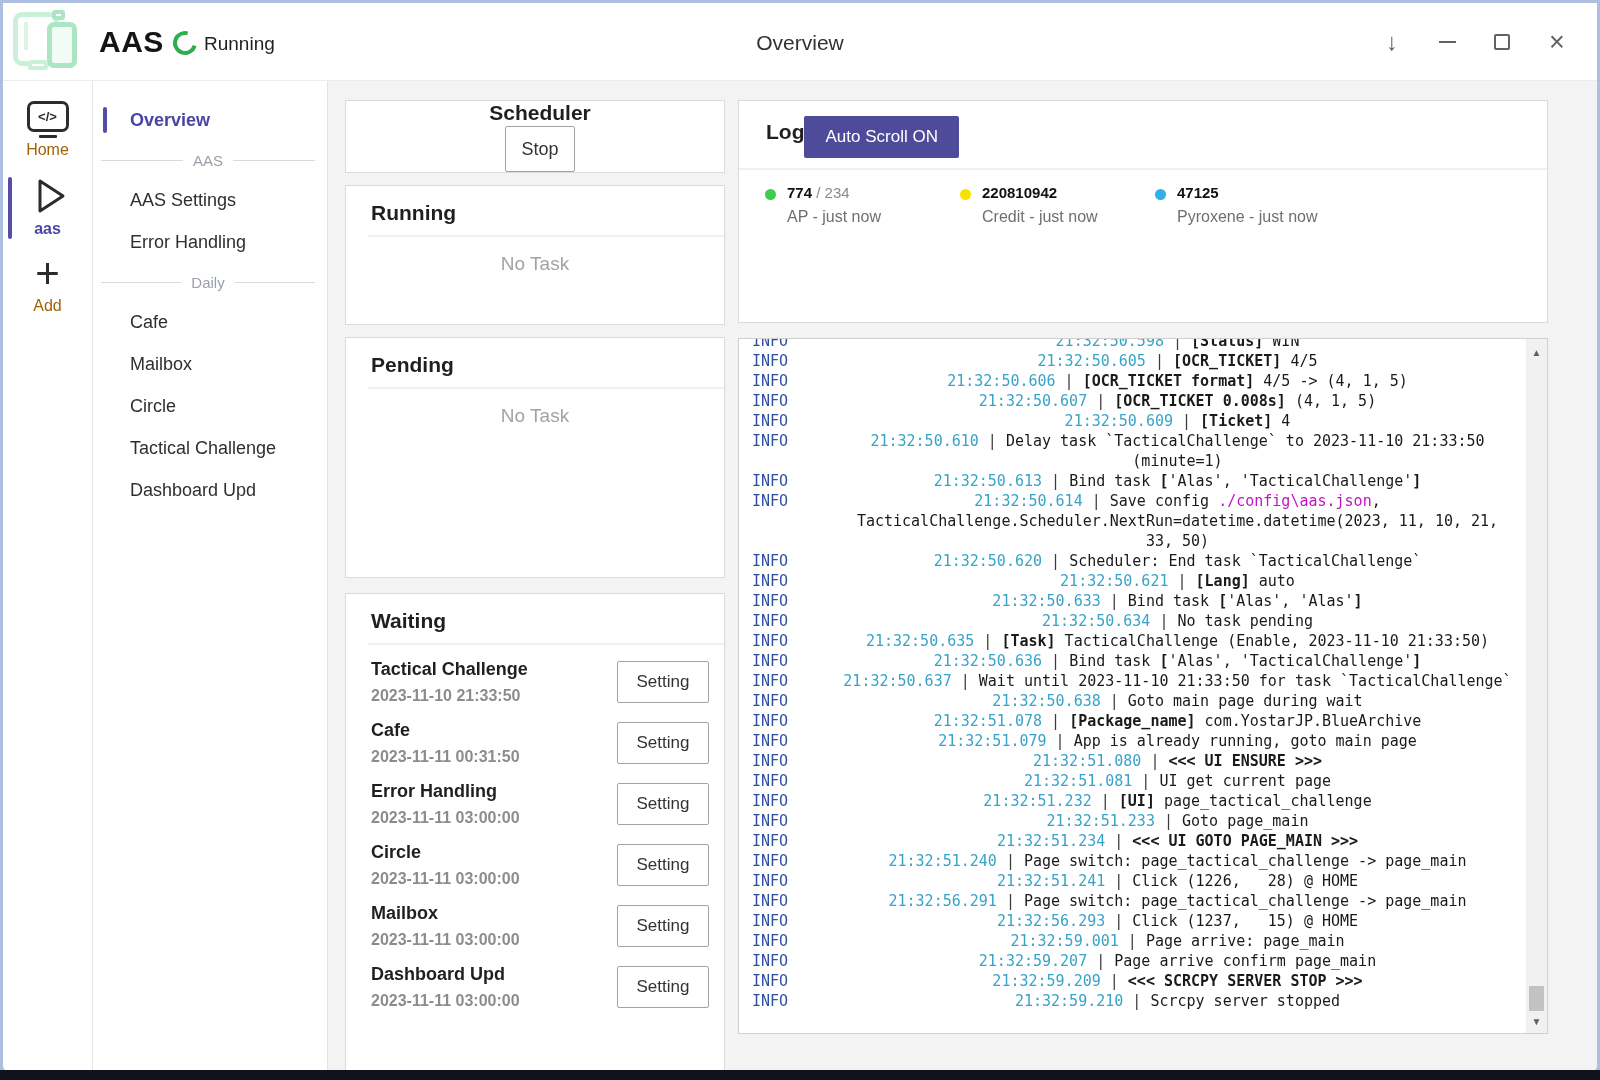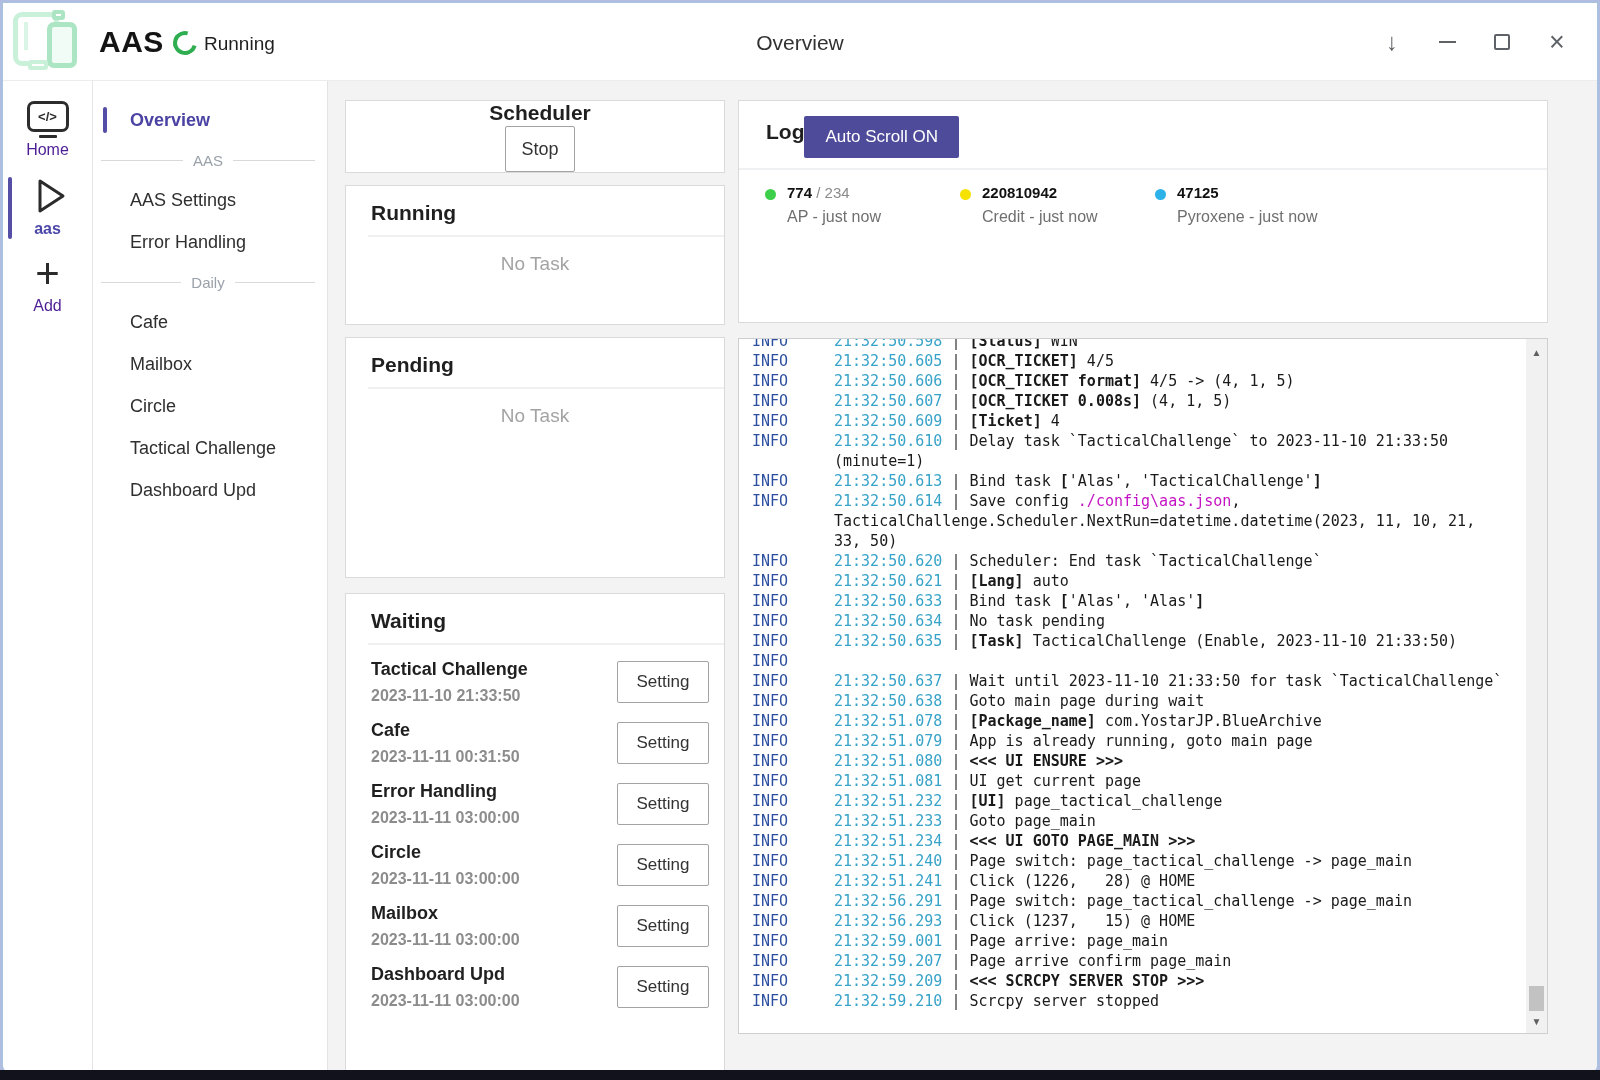--- a/index.html
+++ b/index.html
@@ -25,21 +25,21 @@
   #window-controls { position:absolute; right:28px; top:0; height:78px; display:flex; align-items:center; gap:31px; }
   .wc { width:24px; height:28px; display:flex; align-items:center; justify-content:center; color:#5f6368; cursor:default; }
   .wc-glyph { font-size:24px; line-height:1; }
   .wc-min-shape { width:17px; height:0; border-top:2px solid #5f6368; }
   .wc-max-shape { width:16px; height:16px; border:2px solid #5f6368; border-radius:2px; }
   .wc-close-glyph { font-size:27px; line-height:1; font-weight:300; }
 
   
   #rail { position:absolute; left:0; top:78px; bottom:0; width:90px; background:#fff; border-right:1px solid #e6e6e6; }
   .rail-item { position:relative; width:100%; display:flex; flex-direction:column; align-items:center; }
-  .rail-item .rlabel { margin-top:3px; font-size:16px; color:#4c1d95; }
+  .rail-item .rlabel { margin-top:3px; font-size:16px; color:#a16207; }
   #rail-home { margin-top:20px; }
   #rail-aas { margin-top:16px; }
   #rail-aas .rlabel { color:#4a46a8; font-weight:700; font-size:16px; }
   #rail-add { margin-top:16px; }
   .rail-accent { position:absolute; left:5px; top:2px; width:4px; height:62px; background:#554ea6; border-radius:2px; }
   .mon-icon { width:42px; height:31px; border:3px solid #2c2c2c; border-radius:7px; display:flex; align-items:center; justify-content:center;
               font-size:13px; font-weight:700; color:#2c2c2c; font-family:"Liberation Sans",sans-serif; }
   .mon-stand { width:18px; height:3px; background:#2c2c2c; margin-top:3px; border-radius:1px; }
   .plus-glyph { font-size:42px; font-weight:200; color:#2b2b2b; line-height:40px; }
 
@@ -90,21 +90,21 @@
   
   #log-view { left:410px; top:257px; width:810px; height:696px; border:1px solid #cfcfcf; overflow:hidden; }
   #log-scroll { position:absolute; right:0; top:0; bottom:0; width:21px; background:#f1f1f1; }
   .scroll-arrow { position:absolute; left:0; width:21px; text-align:center; font-size:10px; color:#606060; cursor:default; }
   #scroll-up { top:8px; }
   #scroll-down { bottom:6px; }
   #scroll-thumb { position:absolute; left:3px; bottom:22px; width:15px; height:25px; background:#c2c2c2; cursor:default; }
   #log-lines { position:absolute; left:0; top:-8px; right:21px; font-family:"DejaVu Sans Mono", monospace; font-size:15px; line-height:20px; }
   .log-row { display:grid; grid-template-columns:82px 1fr; padding-left:13px; padding-right:5px; }
   .lvl { color:#2d4fa0; }
-  .lc { white-space:pre-wrap; word-wrap:break-word; color:#1a1a1a; }
+  .lc { white-space:pre-wrap; word-wrap:break-word; color:#1a1a1a;text-align:center; }
   .lt { color:#38a3c8; }
   .lb { color:#3c3c3c; }
   .sb { font-weight:700; }
   .sm { color:#c413c4; }
 </style>
 </head>
 <body>
 
 <div id="window">
 
@@ -329,20 +329,21 @@
           <div class="log-row">
             <span class="lvl">INFO</span>
             <span class="lc"><span class="lt">21:32:50.634</span><span class="lb"> | </span><span class="sn">No task pending</span></span>
           </div>
           <div class="log-row">
             <span class="lvl">INFO</span>
             <span class="lc"><span class="lt">21:32:50.635</span><span class="lb"> | </span><span class="sb">[Task]</span><span class="sn"> TacticalChallenge (Enable, 2023-11-10 21:33:50)</span></span>
           </div>
           <div class="log-row">
             <span class="lvl">INFO</span>
+            <span class="lc"><span class="lt">21:32:50.636</span><span class="lb"> | </span><span class="sn">Bind task </span><span class="sb">[</span><span class="sn">'Alas', 'TacticalChallenge'</span><span class="sb">]</span></span>
           </div>
           <div class="log-row">
             <span class="lvl">INFO</span>
             <span class="lc"><span class="lt">21:32:50.637</span><span class="lb"> | </span><span class="sn">Wait until 2023-11-10 21:33:50 for task `TacticalChallenge`</span></span>
           </div>
           <div class="log-row">
             <span class="lvl">INFO</span>
             <span class="lc"><span class="lt">21:32:50.638</span><span class="lb"> | </span><span class="sn">Goto main page during wait</span></span>
           </div>
           <div class="log-row">

